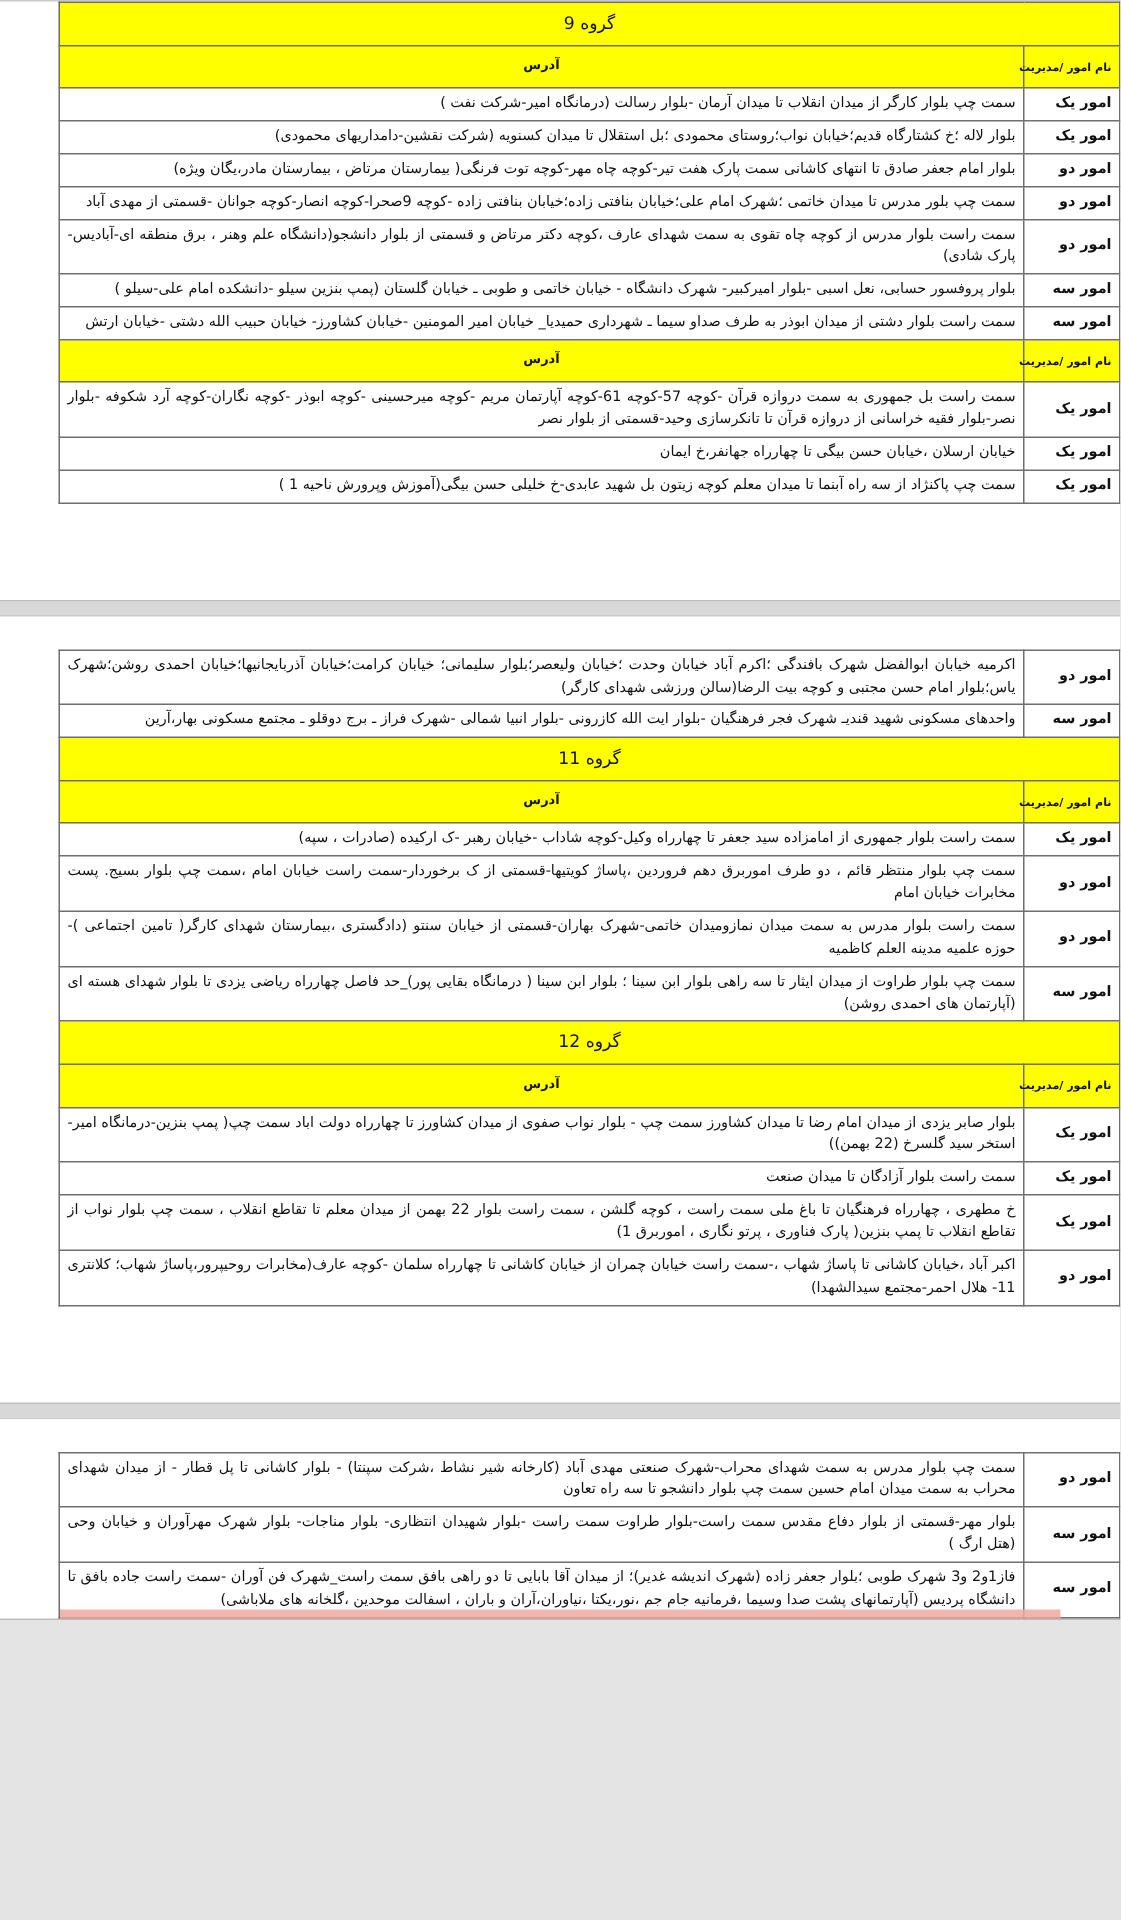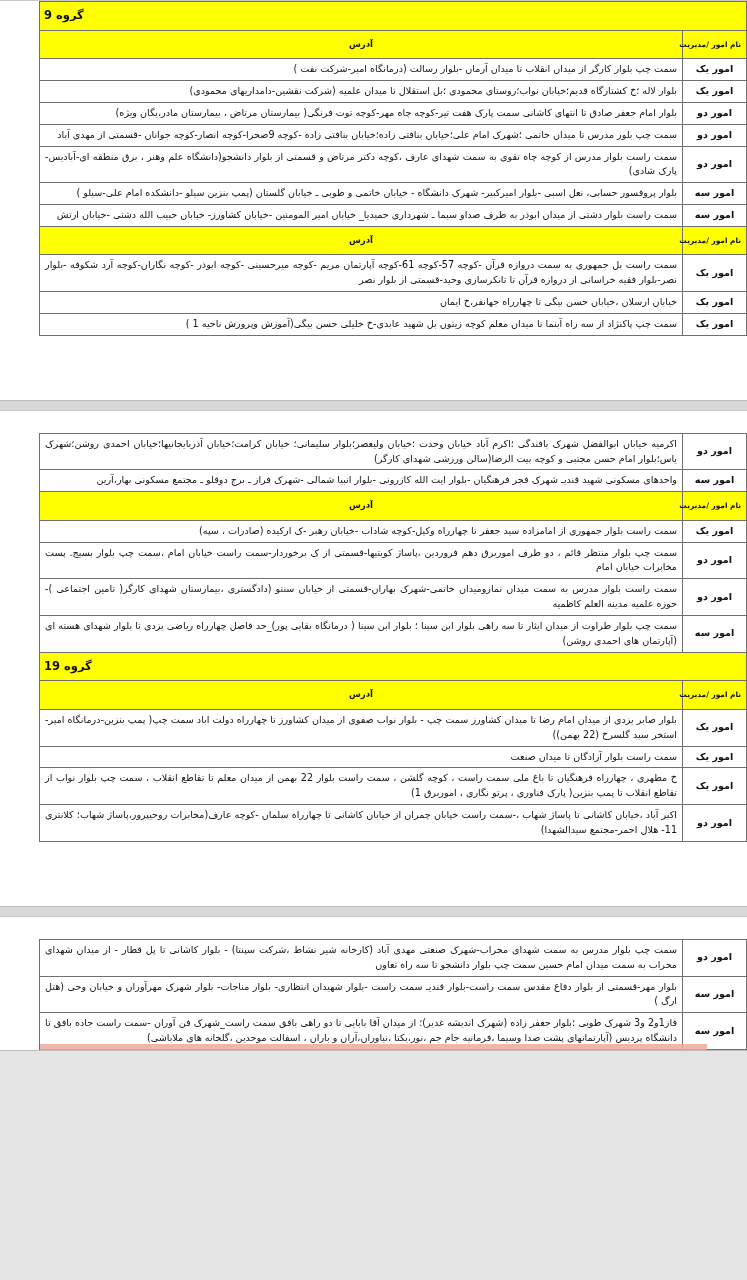--- a/index.html
+++ b/index.html
@@ -45,33 +45,33 @@
     vertical-align: middle;
     font-size: 9.6px;
     line-height: 1.55;
     color: #111;
   }
   
   col.col-mgmt { width: 64px; }
   col.col-addr { width: 643px; }
 
   td.mgmt {
-    text-align: center;
+    text-align: right;
     font-size: 10.2px;
     font-weight: 600;
     white-space: nowrap;
   }
   td.addr {
     text-align: justify;
     text-align-last: right;
   }
   tr.group-title td {
     background: #ffff00;
-    text-align: left;
-    font-weight: bold;
+    text-align: center;
+    font-weight: normal;
     font-size: 11.5px;
     padding: 5px 4px;
     letter-spacing: .3px;
   }
   tr.col-head td {
     background: #ffff00;
     font-weight: bold;
     font-size: 8.6px;
     padding: 7px 5px;
   }
@@ -114,21 +114,21 @@
             <td class="mgmt">نام امور /مدیریت</td>
             <td class="addr">آدرس</td>
           </tr>
 
           <tr>
             <td class="mgmt">امور یک</td>
             <td class="addr">سمت چپ بلوار کارگر از میدان انقلاب تا میدان آرمان -بلوار رسالت  (درمانگاه امیر-شرکت نفت )</td>
           </tr>
           <tr>
             <td class="mgmt">امور یک</td>
-            <td class="addr">بلوار لاله ؛خ کشتارگاه قدیم؛خیابان نواب؛روستای محمودی ؛بل استقلال تا میدان علمیه  (شرکت نقشین-دامداریهای محمودی)</td>
+            <td class="addr">بلوار لاله ؛خ کشتارگاه قدیم؛خیابان نواب؛روستای محمودی ؛بل استقلال تا میدان کسنویه  (شرکت نقشین-دامداریهای محمودی)</td>
           </tr>
           <tr>
             <td class="mgmt">امور دو</td>
             <td class="addr">بلوار امام جعفر صادق تا انتهای کاشانی سمت پارک هفت تیر-کوچه چاه مهر-کوچه توت فرنگی( بیمارستان مرتاض ، بیمارستان مادر،یگان ویژه)</td>
           </tr>
           <tr>
             <td class="mgmt">امور دو</td>
             <td class="addr">سمت چپ بلور مدرس تا میدان خاتمی ؛شهرک امام علی؛خیابان بنافتی زاده؛خیابان بنافتی زاده -کوچه 9صحرا-کوچه انصار-کوچه جوانان -قسمتی از مهدی آباد</td>
           </tr>
           <tr class="tall">
@@ -181,20 +181,23 @@
         <tbody>
           <tr class="tall">
             <td class="mgmt">امور دو</td>
             <td class="addr">اکرمیه خیابان ابوالفضل شهرک بافندگی ؛اکرم آباد خیابان وحدت ؛خیابان ولیعصر؛بلوار سلیمانی؛ خیابان کرامت؛خیابان  آذربایجانیها؛خیابان احمدی روشن؛شهرک یاس؛بلوار امام حسن مجتبی و کوچه بیت الرضا(سالن ورزشی شهدای کارگر)</td>
           </tr>
           <tr class="tall">
             <td class="mgmt">امور سه</td>
             <td class="addr">واحدهای مسکونی شهید قندیـ شهرک فجر فرهنگیان -بلوار ایت الله کازرونی -بلوار انبیا شمالی -شهرک فراز ـ برج دوقلو ـ مجتمع مسکونی بهار،آرین</td>
           </tr>
 
+          <tr class="group-title">
+            <td colspan="2">گروه 11</td>
+          </tr>
           <tr class="col-head">
             <td class="mgmt">نام امور /مدیریت</td>
             <td class="addr">آدرس</td>
           </tr>
           <tr class="tall">
             <td class="mgmt">امور یک</td>
             <td class="addr">سمت راست بلوار جمهوری از امامزاده سید جعفر تا چهارراه وکیل-کوچه شاداب -خیابان رهبر -ک ارکیده  (صادرات ، سپه)</td>
           </tr>
           <tr class="tall">
             <td class="mgmt">امور دو</td>
@@ -203,21 +206,21 @@
           <tr class="tall">
             <td class="mgmt">امور دو</td>
             <td class="addr">سمت راست بلوار مدرس به سمت میدان نمازومیدان خاتمی-شهرک بهاران-قسمتی از خیابان سنتو  (دادگستری ،بیمارستان شهدای کارگر( تامین اجتماعی )-حوزه علمیه مدینه العلم کاظمیه</td>
           </tr>
           <tr class="tall">
             <td class="mgmt">امور سه</td>
             <td class="addr">سمت چپ بلوار طراوت از میدان ایثار تا سه راهی بلوار ابن سینا ؛ بلوار ابن سینا ( درمانگاه بقایی پور)_حد فاصل چهارراه ریاضی یزدی تا بلوار شهدای هسته ای (آپارتمان های احمدی روشن)</td>
           </tr>
 
           <tr class="group-title">
-            <td colspan="2">گروه 19</td>
+            <td colspan="2">گروه 12</td>
           </tr>
           <tr class="col-head">
             <td class="mgmt">نام امور /مدیریت</td>
             <td class="addr">آدرس</td>
           </tr>
           <tr class="tall">
             <td class="mgmt">امور یک</td>
             <td class="addr">بلوار صابر یزدی از میدان امام رضا تا میدان کشاورز سمت چپ  - بلوار نواب صفوی از میدان کشاورز  تا چهارراه دولت اباد سمت چپ( پمپ بنزین-درمانگاه امیر-استخر سید گلسرخ (22 بهمن))</td>
           </tr>
           <tr class="tall">
@@ -250,21 +253,21 @@
             <col class="col-mgmt">
             <col class="col-addr">
           </colgroup>
         <tbody>
           <tr class="tall">
             <td class="mgmt">امور دو</td>
             <td class="addr">سمت چپ بلوار مدرس به سمت شهدای محراب-شهرک صنعتی مهدی آباد (کارخانه شیر نشاط ،شرکت سپنتا) - بلوار کاشانی تا پل قطار - از میدان شهدای محراب به سمت میدان امام حسین سمت چپ بلوار دانشجو تا سه راه تعاون</td>
           </tr>
           <tr class="tall">
             <td class="mgmt">امور سه</td>
-            <td class="addr">بلوار مهر-قسمتی از بلوار دفاع مقدس سمت راست-بلوار قندیـ سمت راست -بلوار شهیدان انتظاری- بلوار مناجات- بلوار شهرک مهرآوران و خیابان وحی (هتل ارگ )</td>
+            <td class="addr">بلوار مهر-قسمتی از بلوار دفاع مقدس سمت راست-بلوار طراوت سمت راست -بلوار شهیدان انتظاری- بلوار مناجات- بلوار شهرک مهرآوران و خیابان وحی (هتل ارگ )</td>
           </tr>
           <tr class="tall">
             <td class="mgmt">امور سه</td>
             <td class="addr">فاز1و2 و3 شهرک طوبی ؛بلوار جعفر زاده (شهرک اندیشه غدیر)؛ از میدان آقا بابایی تا دو راهی بافق سمت راست_شهرک فن آوران -سمت راست جاده بافق تا دانشگاه پردیس (آپارتمانهای پشت صدا وسیما ،فرمانیه جام جم ،نور،یکتا ،نیاوران،آران و باران  ، اسفالت موحدین ،گلخانه های ملاباشی)</td>
           </tr>
         </tbody>
       </table>
 
     </div>
     <div class="redbar"></div>

